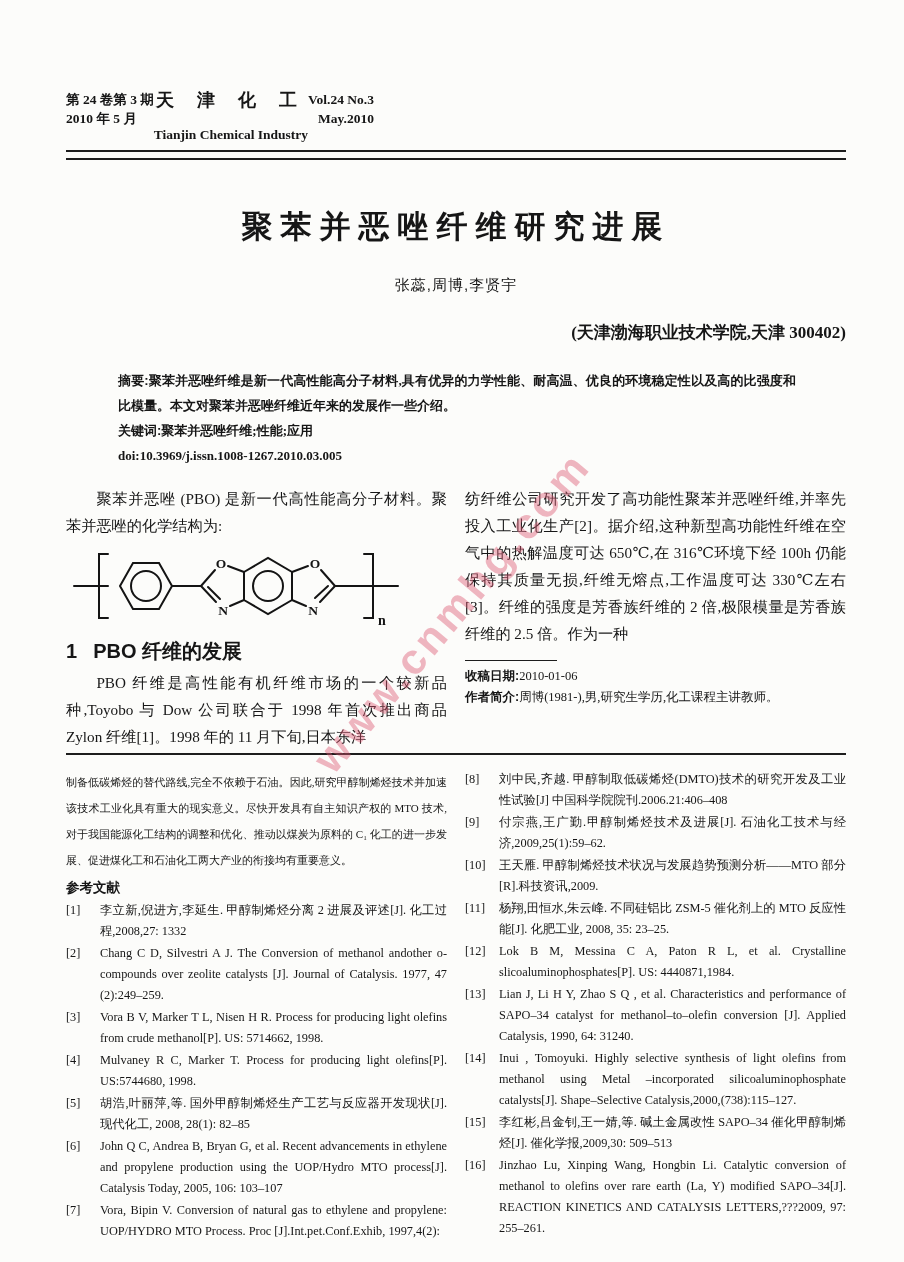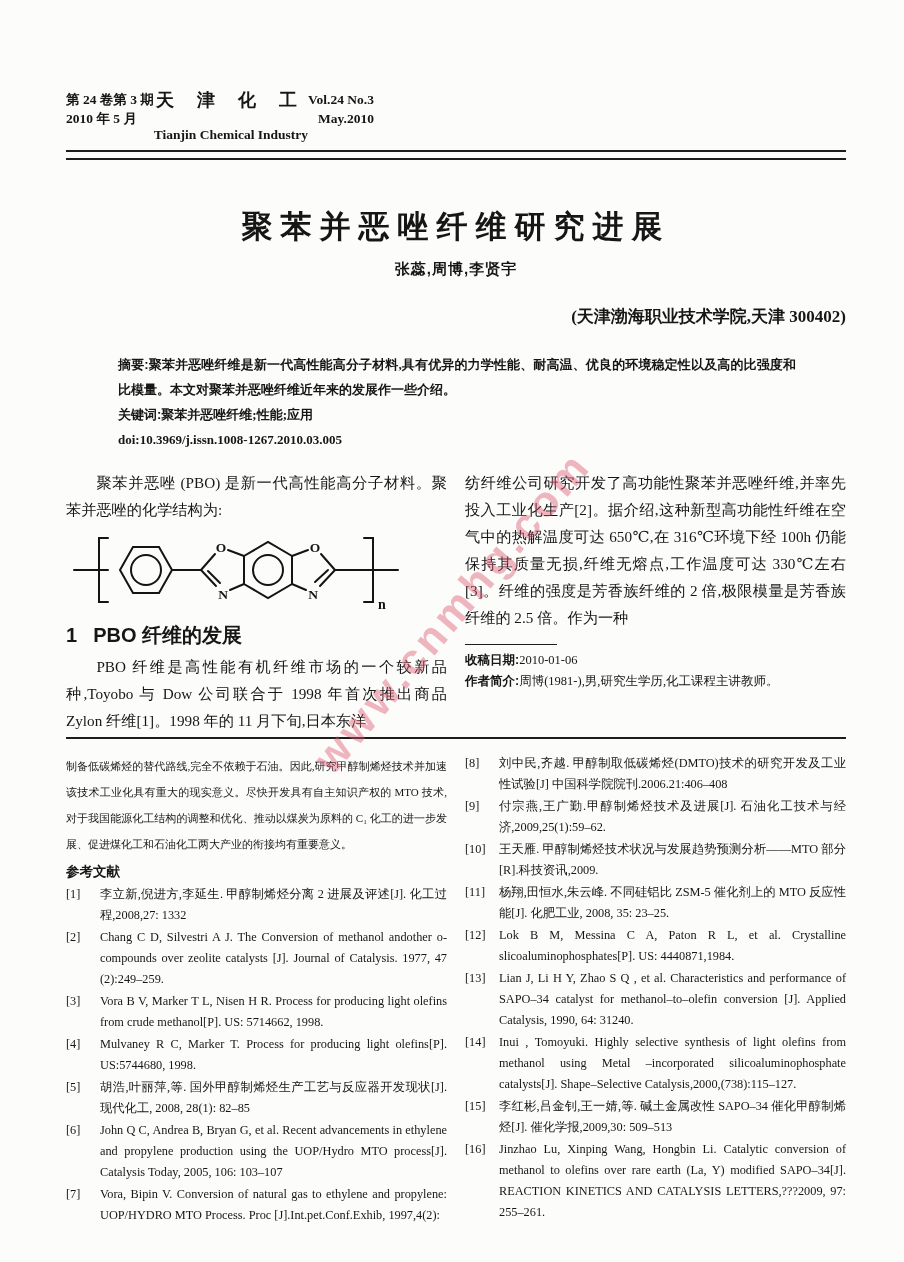--- a/index.html
+++ b/index.html
@@ -15,21 +15,21 @@
   .jheader{display:flex; align-items:flex-start;}
   .jheader .left, .jheader .right{font-size:13.5px; font-weight:700; line-height:19px; white-space:nowrap;}
   .jheader .right{text-align:right;}
   .jheader .center{text-align:center; margin-top:-2px;}
   .jheader .center .zh{font-size:18px; font-weight:700; letter-spacing:9px;}
   .jheader .center .en{font-size:13.5px; font-weight:700; margin-top:15px;}
   .double-rule{margin-top:7px; height:6px; border-top:2px solid #1d1d1d; border-bottom:2.5px solid #1d1d1d;}
 
   
   .title{margin-top:46px; text-align:center; font-size:31px; font-weight:700; letter-spacing:8px;}
-  .authors{margin-top:12px; text-align:center; font-size:15px; font-weight:700; letter-spacing:1px;}
+  .authors{margin-top:28px; text-align:center; font-size:15px; font-weight:400; letter-spacing:1px;}
   .affiliation{margin-top:26px; text-align:right; font-size:17px; font-weight:600;}
 
   .meta-block{margin:24px 50px 0 52px; font-size:13px; line-height:25px; font-weight:700; text-align:justify;}
   .meta-block .row{margin:0;}
   .meta-sep{display:inline-block; width:34px;}
   .meta-sep2{display:inline-block; width:40px;}
 
   
   .cols{display:flex; gap:18px; margin-top:17px;}
   .col{flex:1; min-width:0;}

